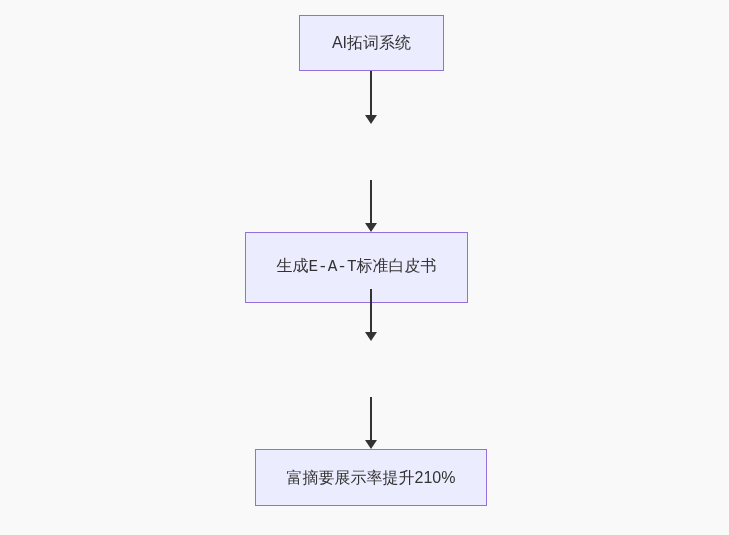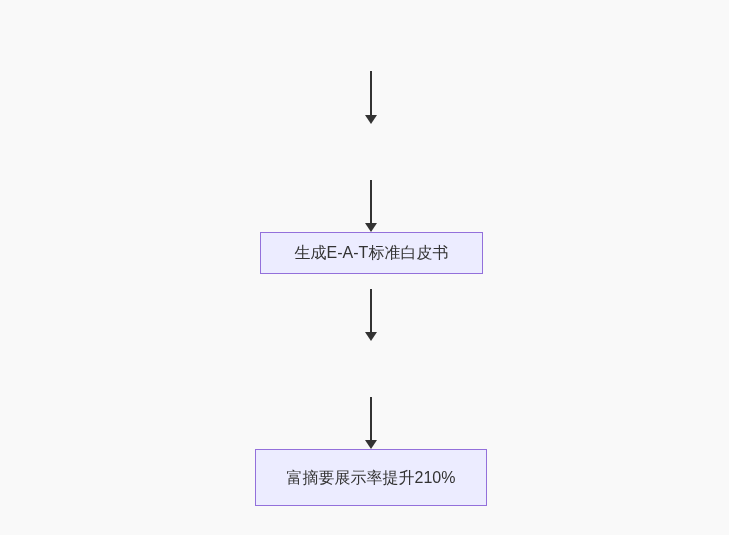--- a/index.html
+++ b/index.html
@@ -55,23 +55,24 @@
     border-left: 6px solid transparent;
     border-right: 6px solid transparent;
     border-top: 9px solid var(--arrow, #333333);
   }
 </style>
 </head>
 <body>
 
 <div class="diagram">
 
+  <div class="node" style="left: 299px; top: 15px; width: 145px; height: 56px;">AI拓词系统</div>
 
 
-  <div class="node" style="left: 260px; top: 232px; width: 223px; height: 42px;">生成E-A-T标准白皮书</div>
+  <div class="node" style="left: 245px; top: 232px; width: 223px; height: 71px; font-family: Liberation Mono, monospace;">生成E-A-T标准白皮书</div>
 
 
   <div class="node" style="left: 255px; top: 449px; width: 232px; height: 57px;">富摘要展示率提升210%</div>
 
   <div class="edge" style="left: 364px; top: 71px; height: 53px;">
     <div class="edge-line"></div>
     <div class="edge-head"></div>
   </div>
 
   <div class="edge" style="left: 364px; top: 180px; height: 52px;">

